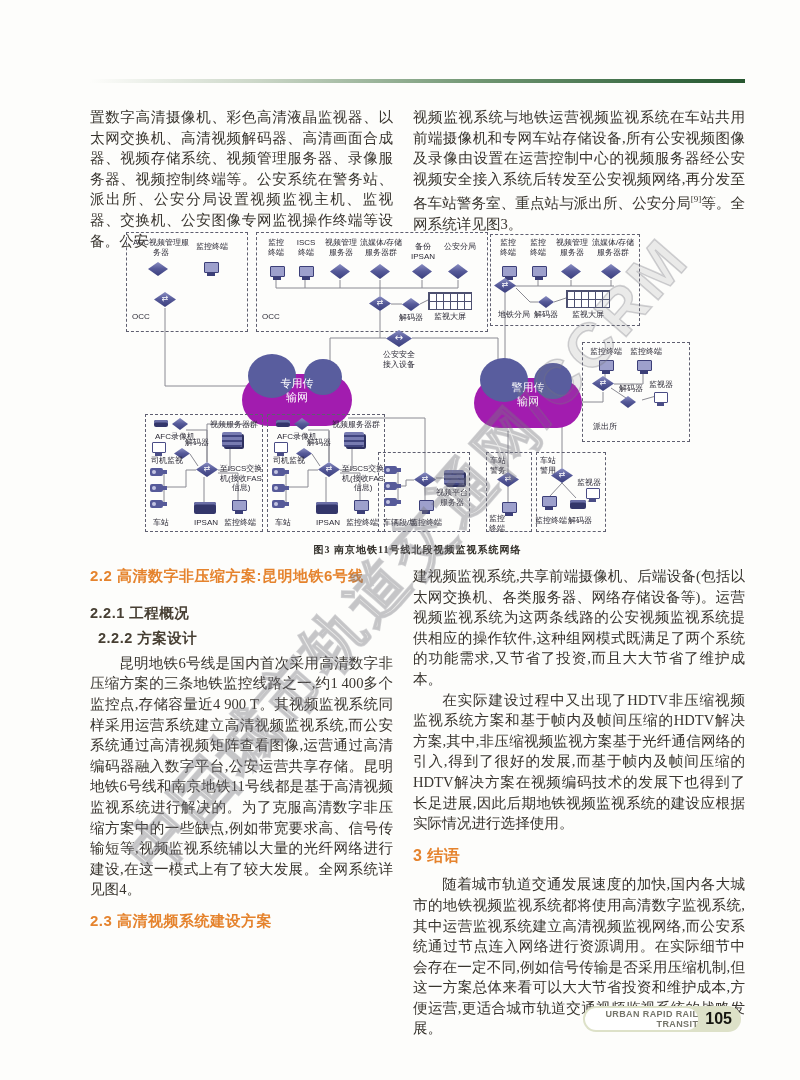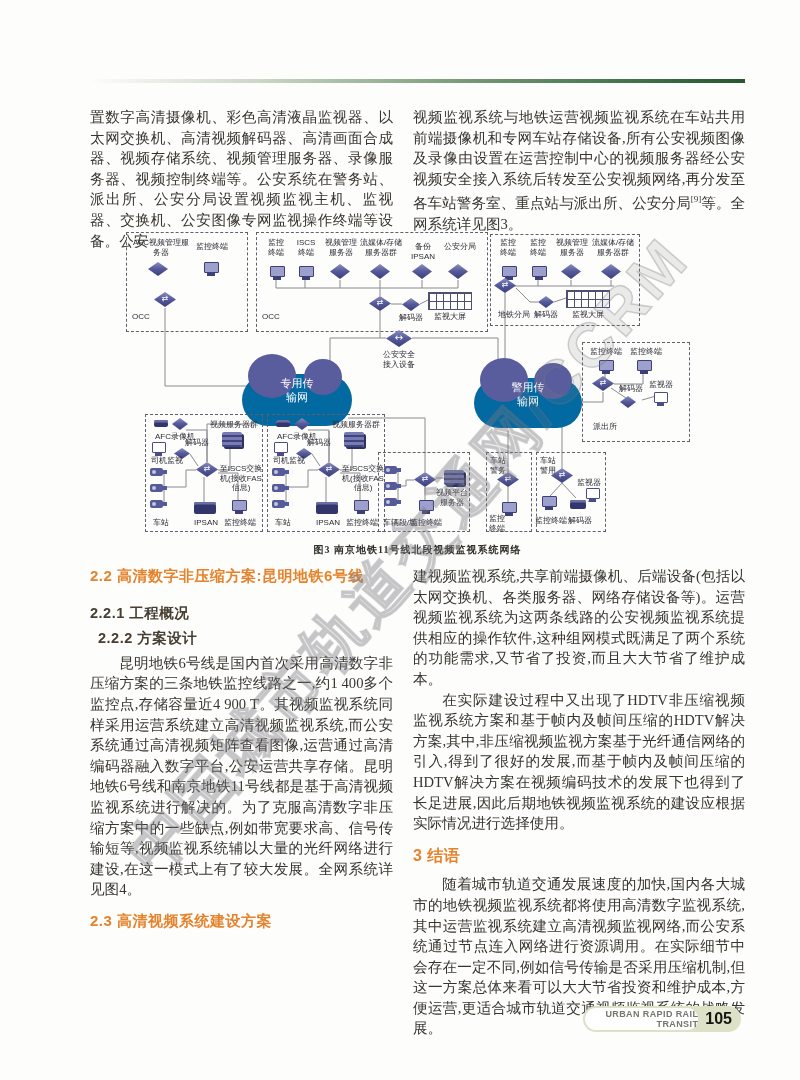--- a/index.html
+++ b/index.html
@@ -34,21 +34,21 @@
   .mon-w::after{content:"";position:absolute;left:2px;top:10px;width:7px;height:2.5px;background:#4a4d86;}
   .stack{position:absolute;width:20px;height:15px;border-radius:2px;box-shadow:2px 2px 0 #2e3160;
        background:repeating-linear-gradient(180deg,#777bb1 0 3px,#41457f 3px 5px);}
   .flatbox{position:absolute;width:22px;height:12px;background:#33366a;border-radius:2px;box-shadow:inset 0 2.5px 0 #6a6ea6;}
   .cam{position:absolute;width:13px;height:8px;background:#565a99;border-radius:2px;}
   .cam::before{content:"";position:absolute;right:-4px;top:2px;width:5px;height:4px;background:#565a99;}
   .cam::after{content:"";position:absolute;left:2px;top:2px;width:4px;height:4px;border-radius:50%;background:#c3c5e2;}
   .wall{position:absolute;width:42px;height:16px;background:#fff;border:1px solid #4d5070;
        background-image:linear-gradient(#4d5070 1px,transparent 1px),linear-gradient(90deg,#4d5070 1px,transparent 1px);
        background-size:7px 8px;}
-  .cloud{position:absolute;background:#0369a1;border-radius:26px;}
+  .cloud{position:absolute;background:#a21caf;border-radius:26px;}
   .cloud::before{content:"";position:absolute;left:6px;top:-20px;width:48px;height:44px;border-radius:50%;background:#595d9e;}
   .cloud::after{content:"";position:absolute;right:10px;top:-15px;width:38px;height:36px;border-radius:50%;background:#595d9e;}
   .cloud .ct{position:absolute;left:0;right:0;top:2px;z-index:2;text-align:center;color:#fff;
        font-family:"Liberation Sans",sans-serif;font-size:11px;line-height:14px;white-space:pre-line;}
   .figcap{position:absolute;left:90px;top:543px;width:655px;text-align:center;
        font-size:10px;font-weight:bold;color:#33302a;letter-spacing:1px;}
   
   .watermark{position:absolute;left:140px;top:822px;width:1100px;z-index:5;pointer-events:none;
        font-family:"Liberation Sans","DejaVu Sans",sans-serif;font-weight:bold;font-size:62px;letter-spacing:4px;
        color:rgba(125,125,132,0.15);-webkit-text-stroke:1.5px rgba(118,118,126,0.32);

